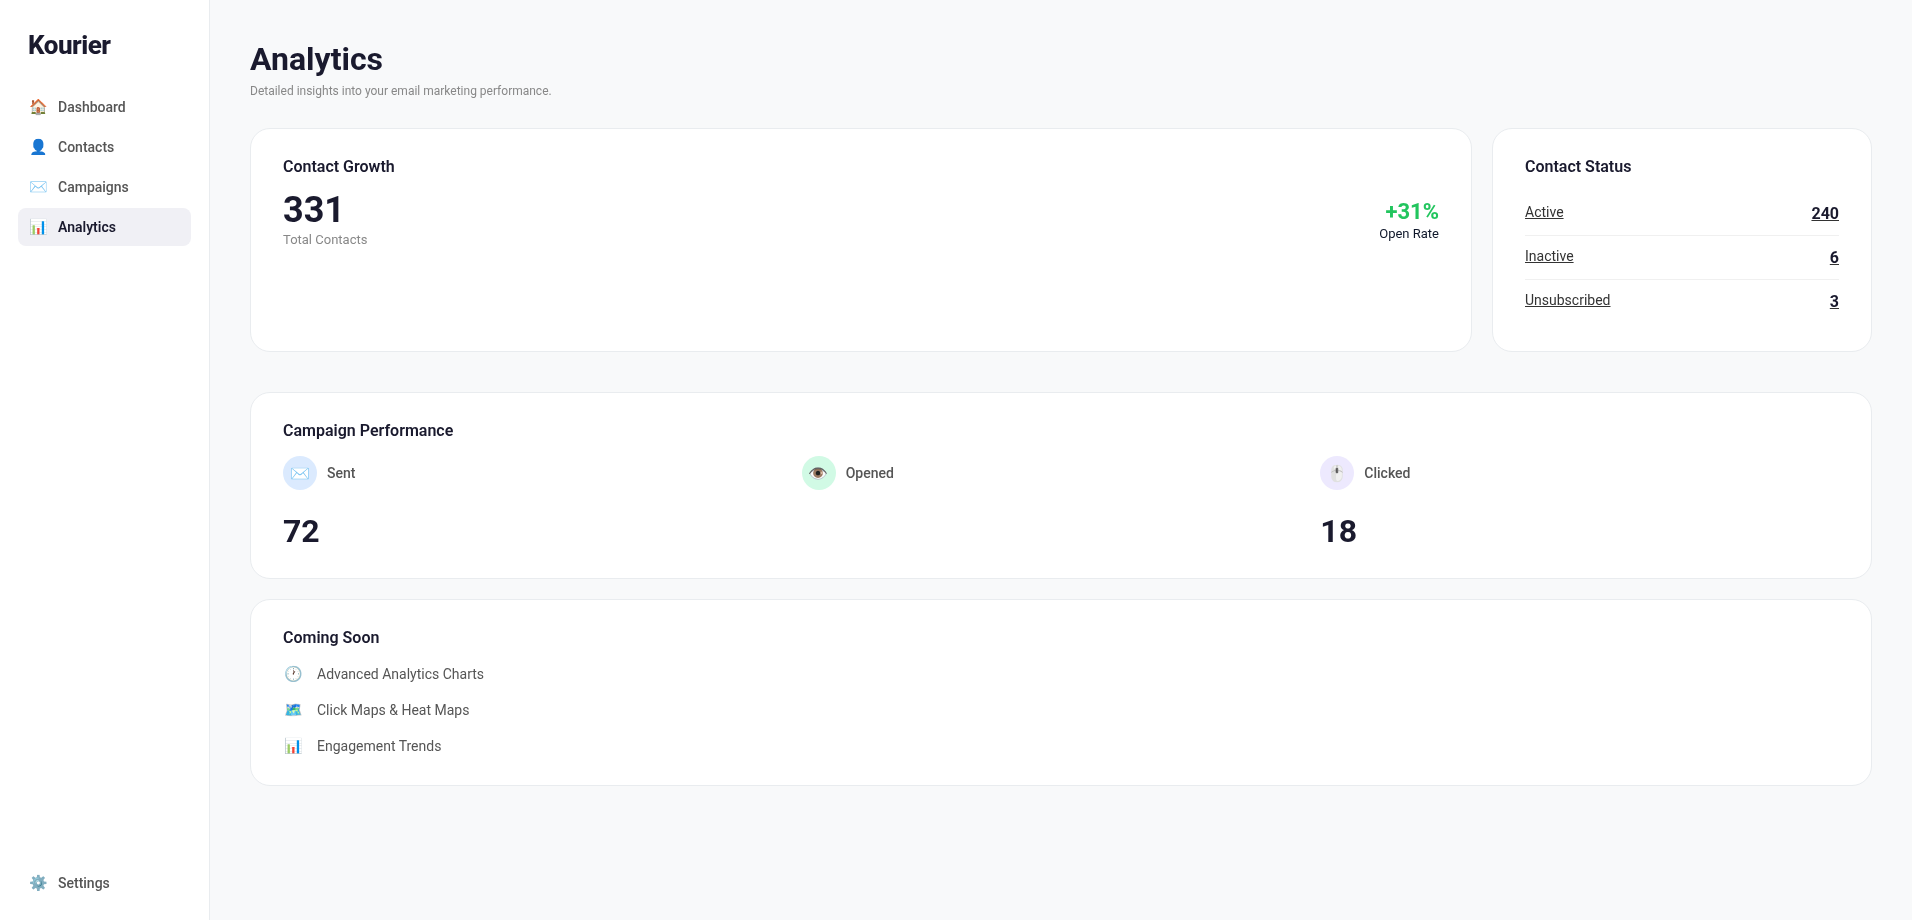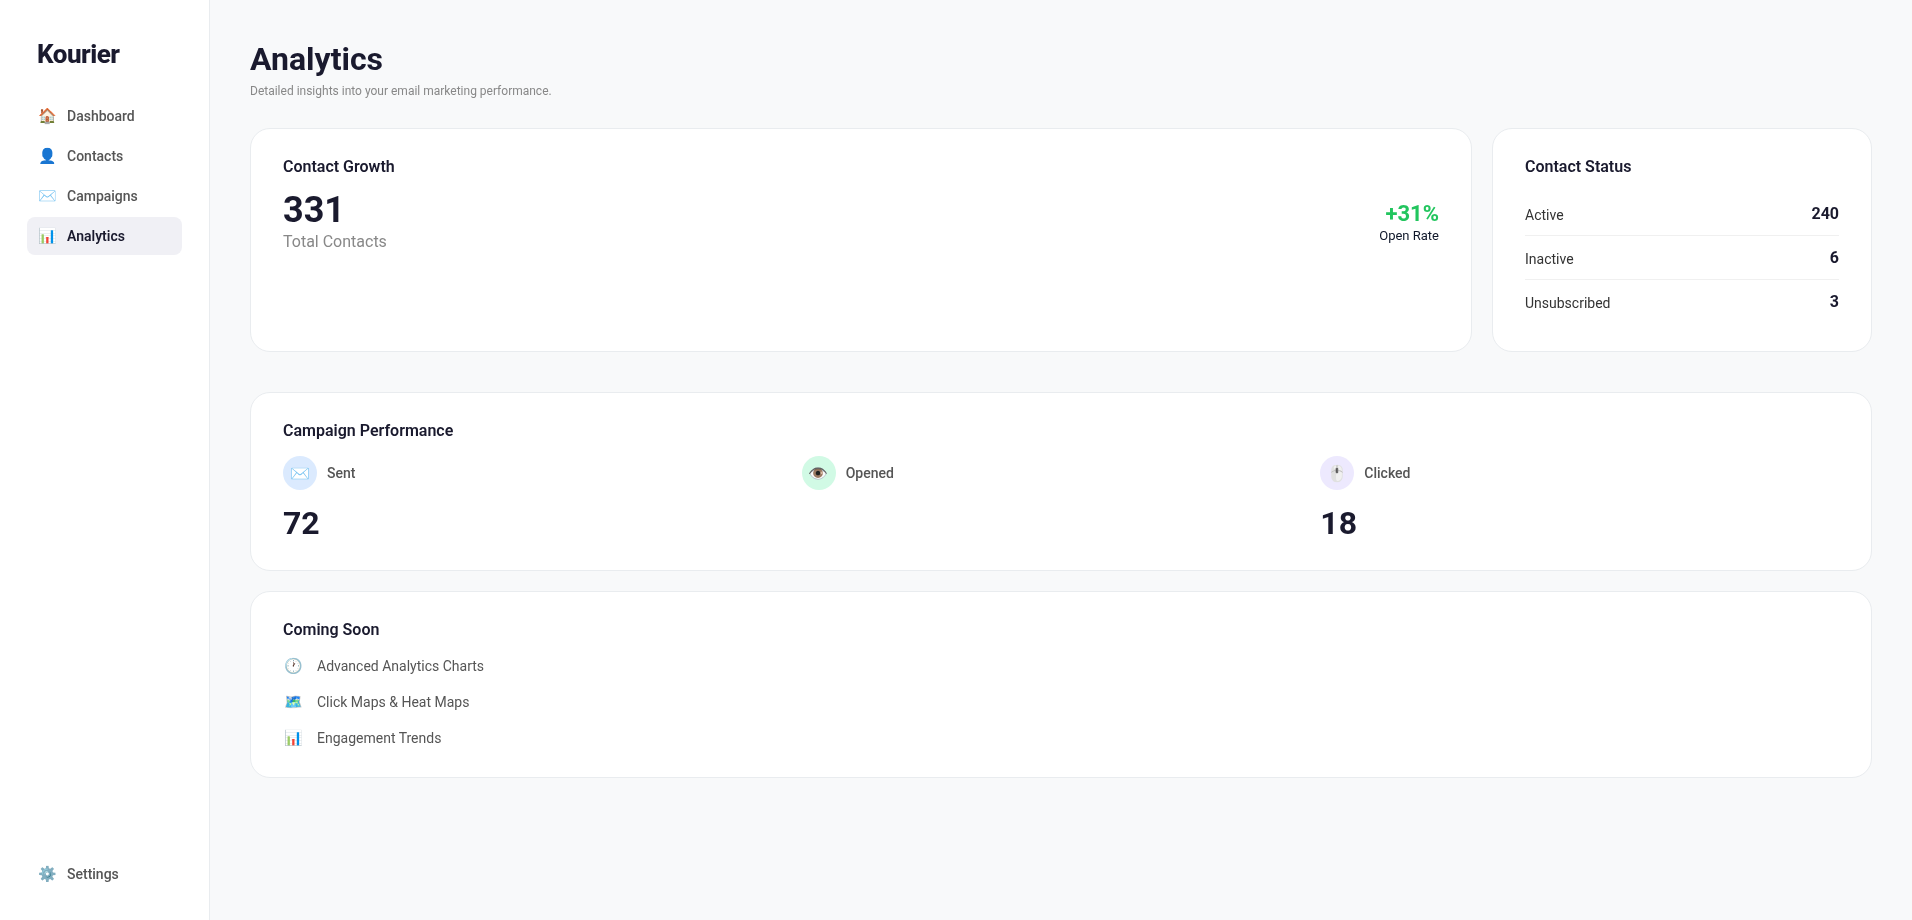--- a/index.html
+++ b/index.html
@@ -14,21 +14,21 @@
     }
 
     
     .sidebar {
       width: 210px;
       min-width: 210px;
       background: #ffffff;
       border-right: 1px solid #e9ecef;
       display: flex;
       flex-direction: column;
-      padding: 17px;
+      padding: 8px;
       height: 100%;
     }
 
     .sidebar-logo {
       padding: 22px 20px 28px 20px;
     }
 
     .logo-text {
       font-size: 26px;
       font-weight: 800;
@@ -130,21 +130,21 @@
 
     .big-number {
       font-size: 36px;
       font-weight: 700;
       color: #1a1a2e;
       line-height: 1;
       margin-bottom: 4px;
     }
 
     .big-number-label {
-      font-size: 16px;
+      font-size: 13px;
       color: #888;
     }
 
     .open-rate-block {
       text-align: right;
     }
 
     .open-rate-percent {
       font-size: 22px;
       font-weight: 700;
@@ -169,26 +169,27 @@
       flex: 1;
     }
 
     .contact-status-card {
       width: 380px;
       min-width: 380px;
     }
 
     .status-row {
       display: flex;
-      align-items: flex-end;
+      align-items: flex-start;
       justify-content: space-between;
       padding: 12px 0;
       border-bottom: 1px solid #f0f0f0;
       font-size: 14px;
       color: #333;
+      text-decoration: underline;
     }
 
     .status-row:last-child {
       border-bottom: none;
     }
 
     .status-value {
       font-weight: 700;
       color: #1a1a2e;
       font-size: 16px;
@@ -238,21 +239,21 @@
     .metric-label {
       font-size: 14px;
       color: #555;
       font-weight: 500;
     }
 
     .metric-number {
       font-size: 32px;
       font-weight: 700;
       color: #1a1a2e;
-      margin-top: 4px;
+      margin-top: 12px;
     }
 
     
     .coming-soon-list {
       display: flex;
       flex-direction: column;
       gap: 14px;
       margin-top: 8px;
     }
 

